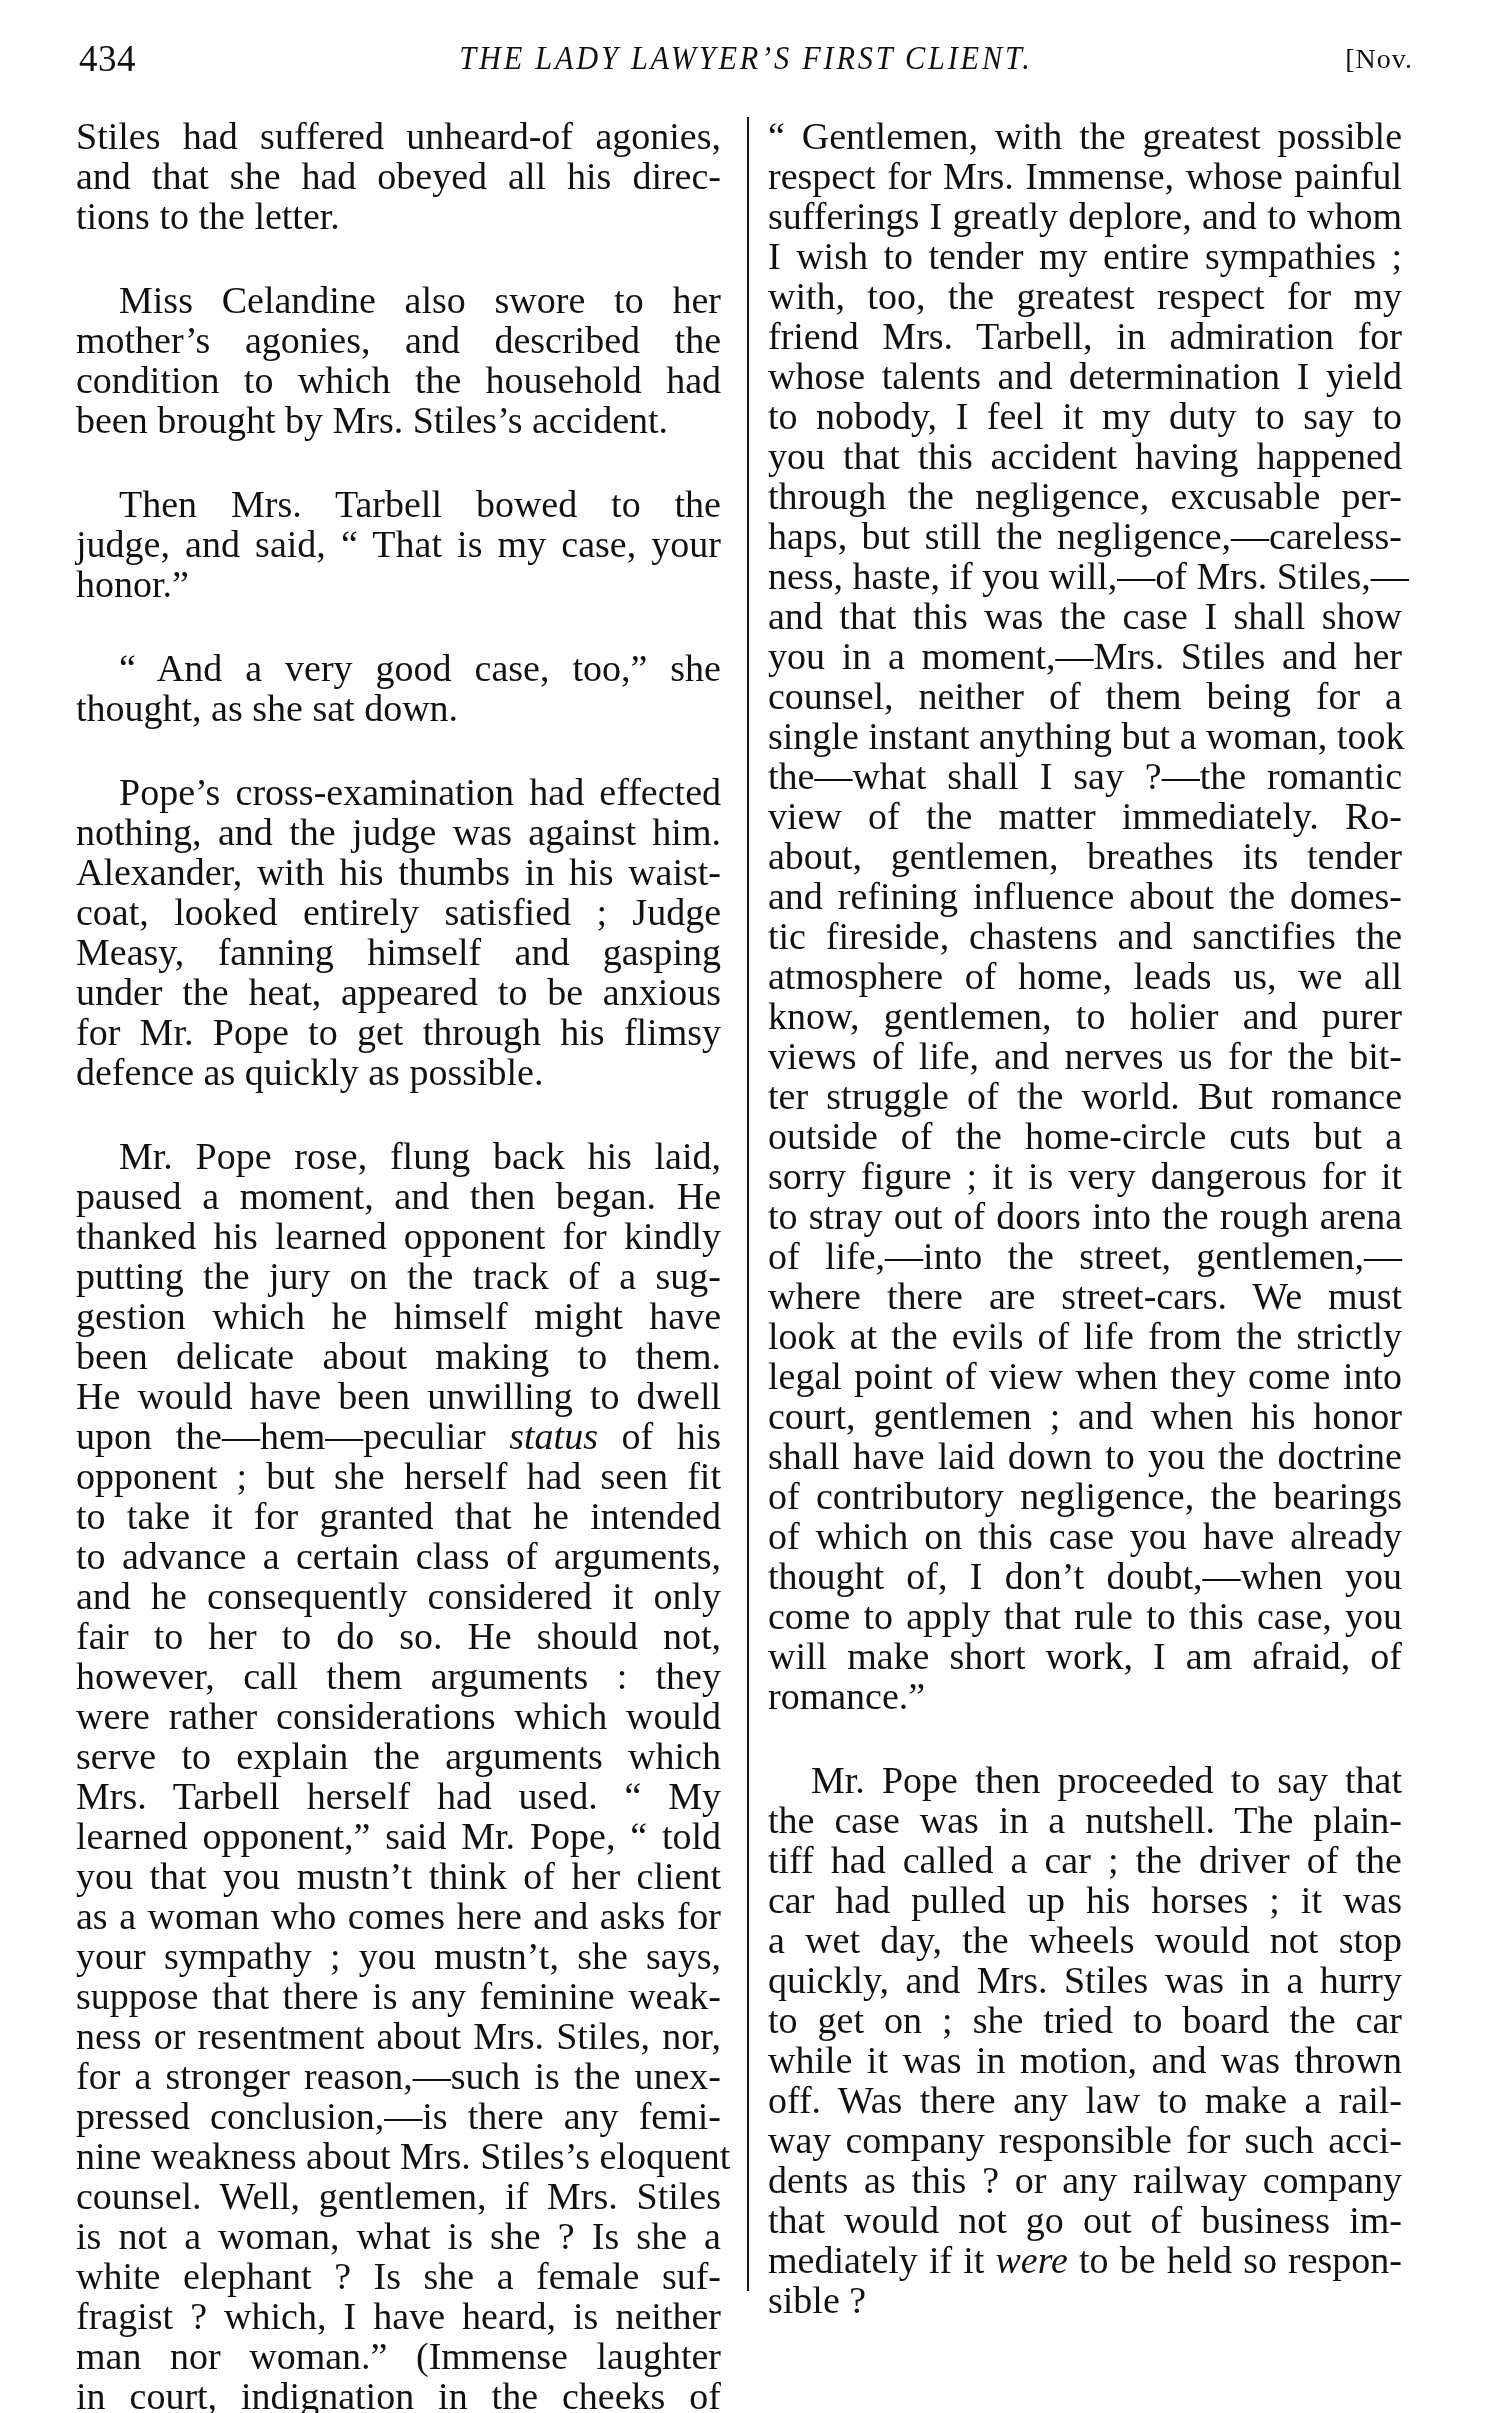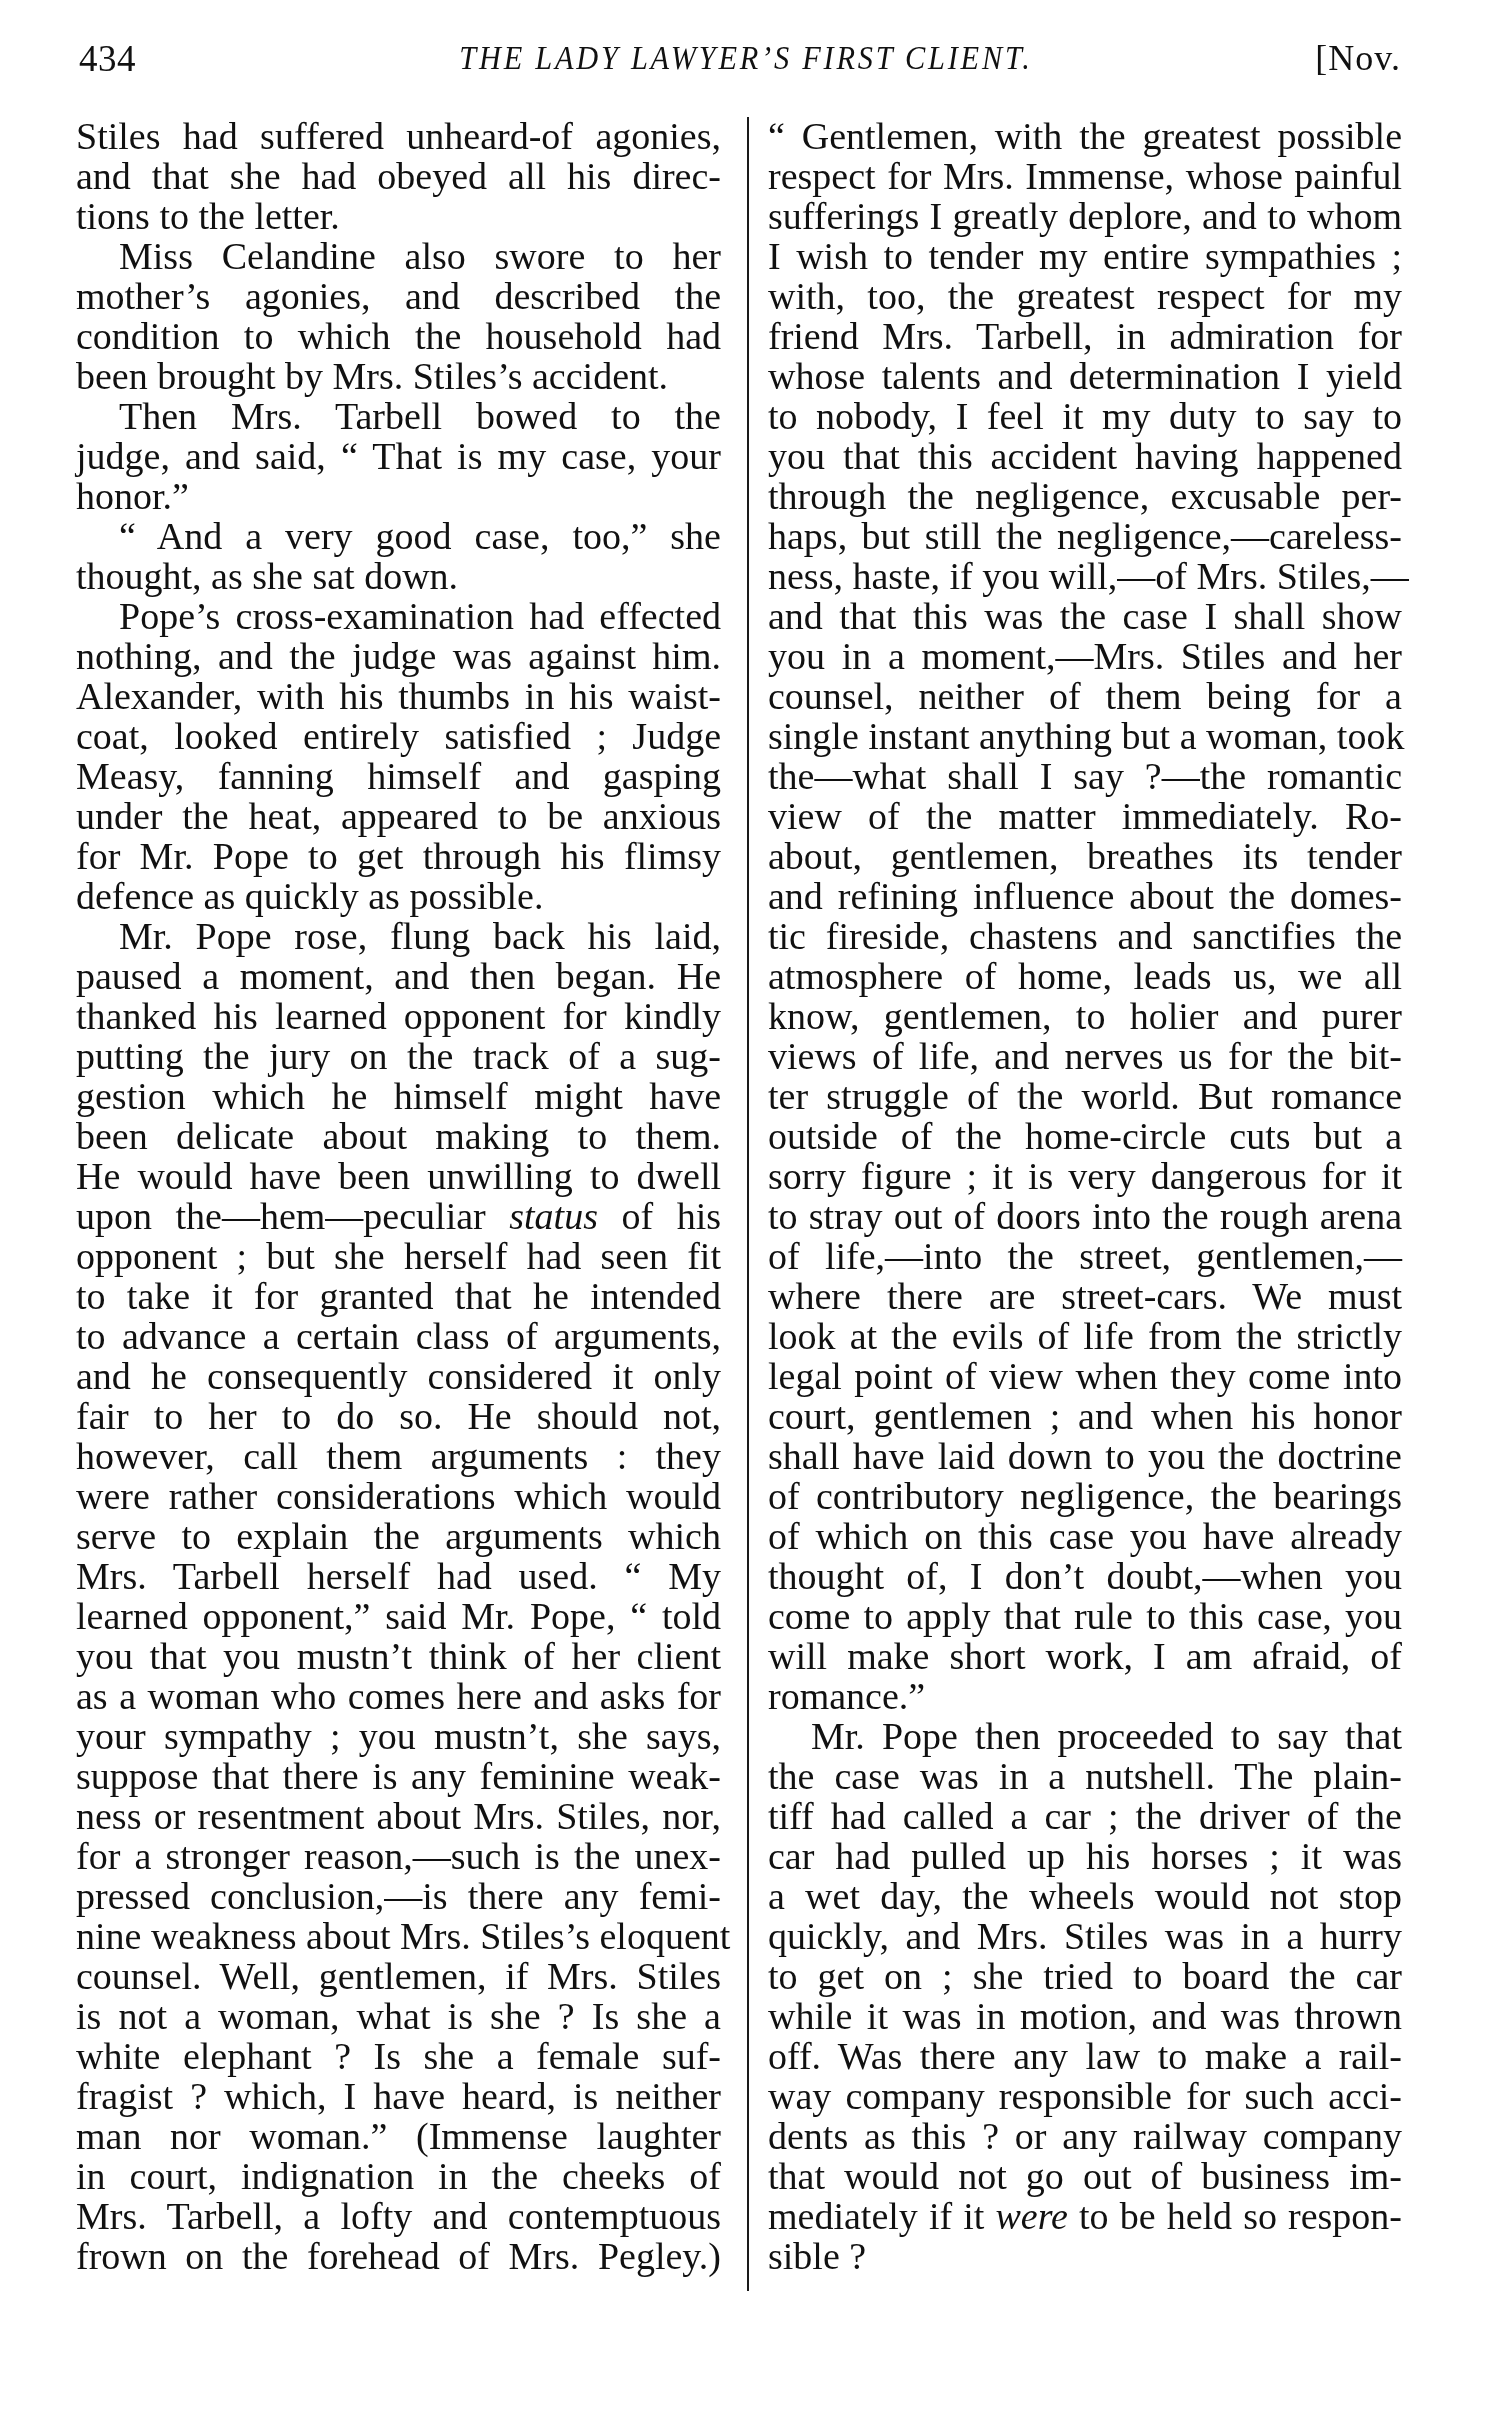--- a/index.html
+++ b/index.html
@@ -39,23 +39,23 @@
     font-style: italic;
     font-size: 33px;
     line-height: 45px;
     letter-spacing: 3px;
     transform: scaleX(0.92);
     transform-origin: center;
     white-space: nowrap;
   }
   .running-month {
     position: absolute;
-    right: 108px;
+    right: 96px;
     top: 36px;
-    font-size: 36px;
+    font-size: 28px;
     line-height: 45px;
     letter-spacing: 1px;
   }
   .column {
     position: absolute;
     top: 116px;
     font-size: 38px;
     line-height: 40px;
   }
   .column-left {
@@ -80,20 +80,21 @@
     white-space: nowrap;
     text-align: justify;
     text-align-last: justify;
     overflow: visible;
   }
   .line.last {
     text-align-last: left;
   }
   .line.indent {
     padding-left: 43px;
+    margin-top: 44px;
   }
   .line .it {
     font-style: italic;
   }
 </style>
 </head>
 <body>
 
 <header class="running-head">
   <div class="page-number">434</div>

